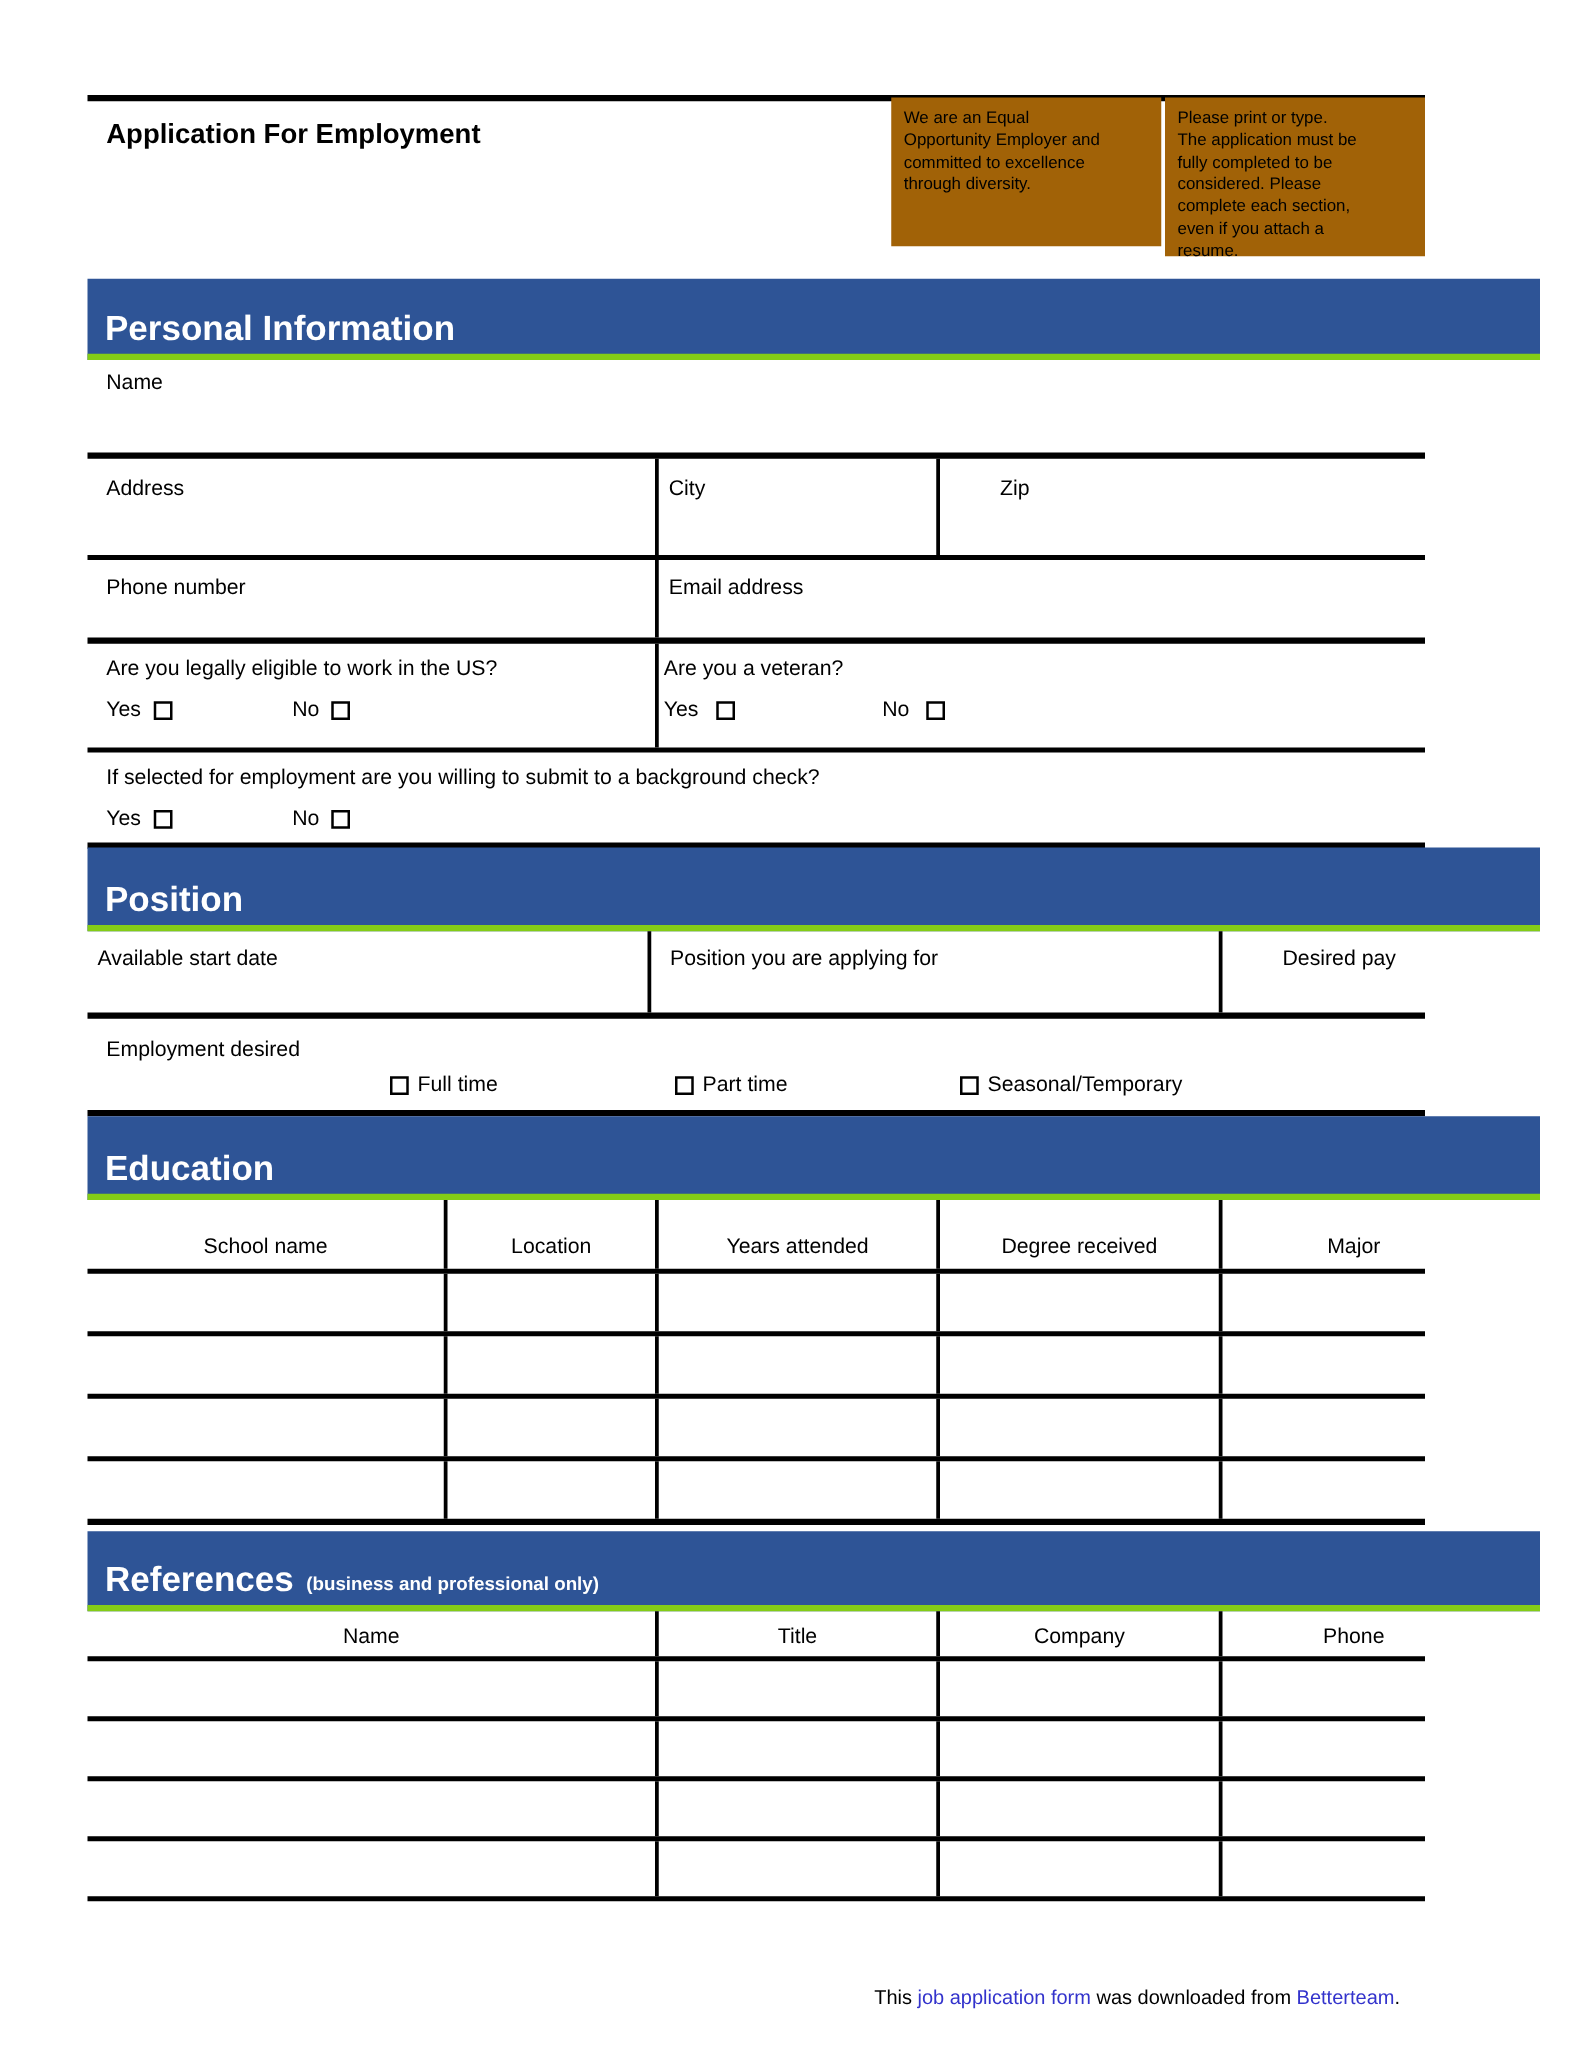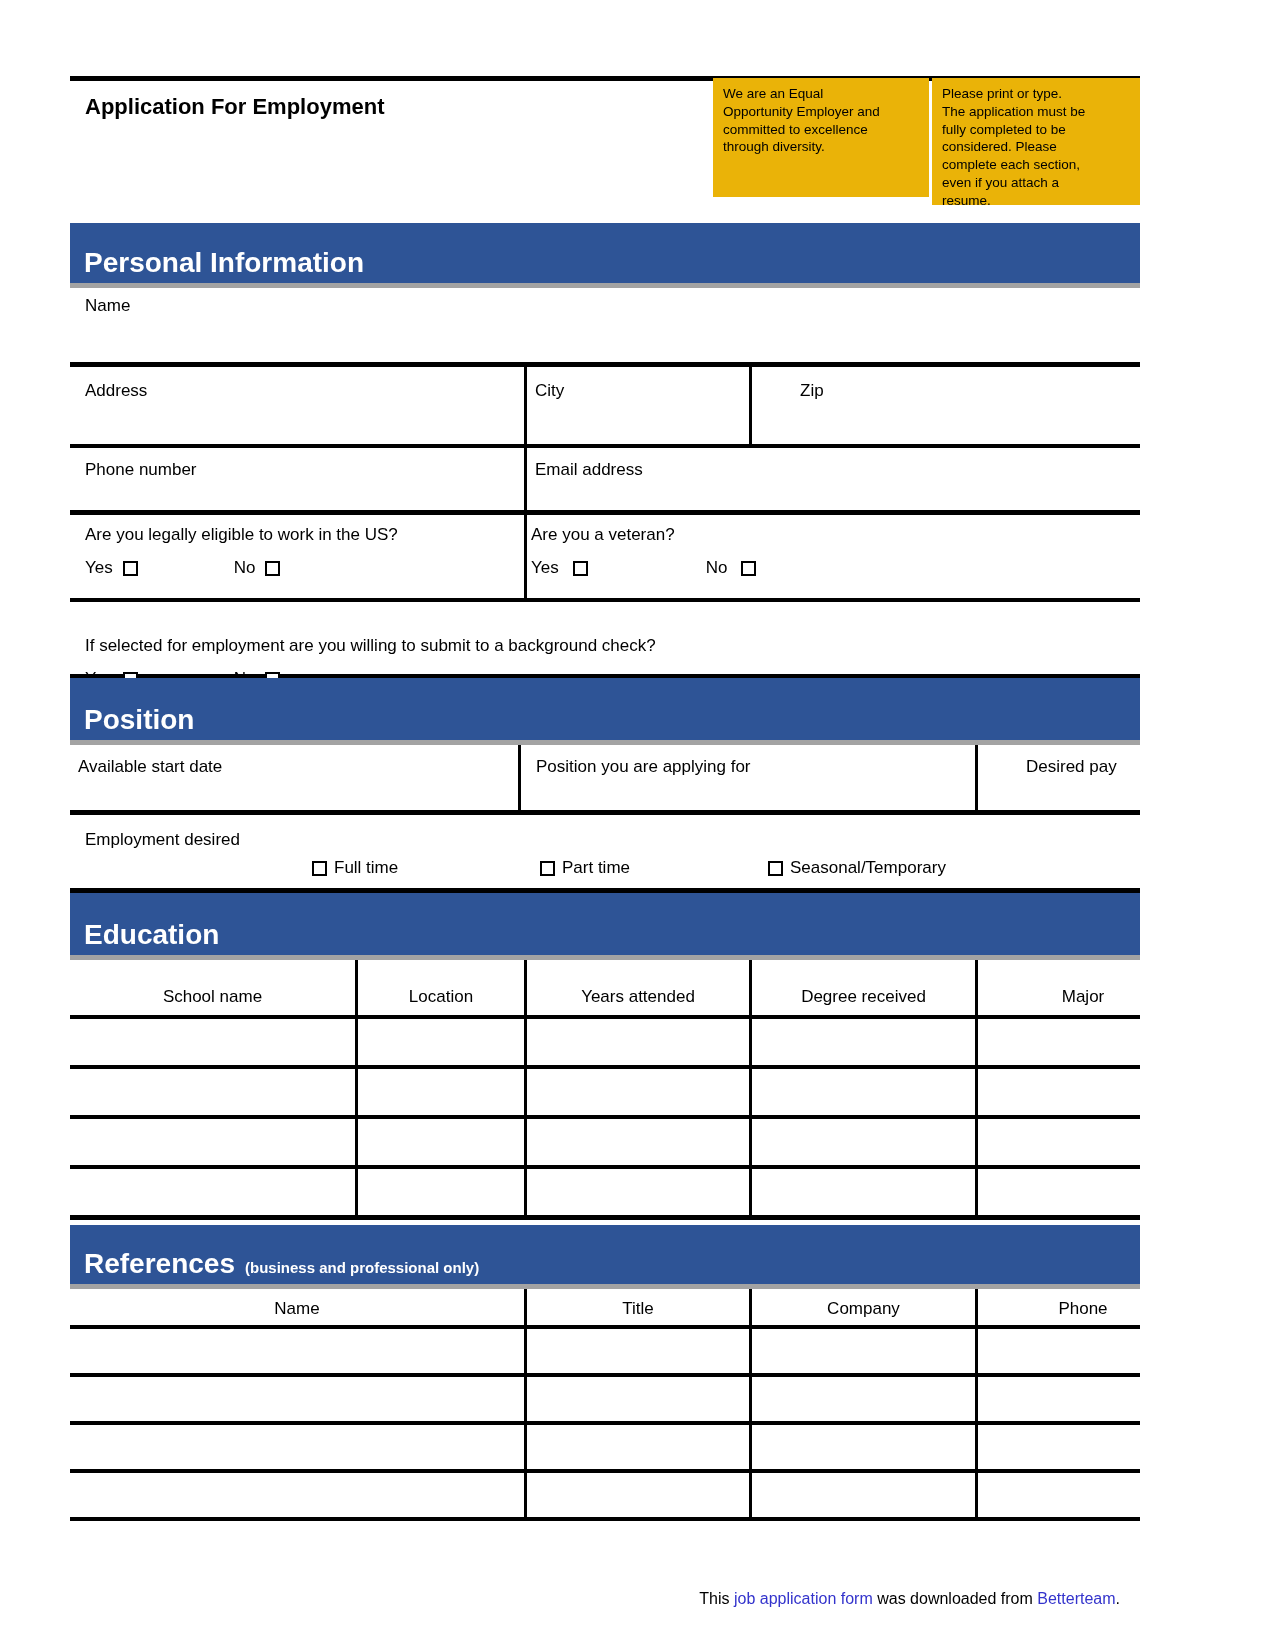--- a/index.html
+++ b/index.html
@@ -12,34 +12,34 @@
     font-family: "Liberation Sans", sans-serif;
     color: #000;
     overflow: hidden;
   }
   .abs { position: absolute; }
 
   
   .top-rule { left: 70px; top: 76px; width: 1070px; height: 5px; background: #000; }
   .doc-title { left: 85px; top: 94px; font-size: 22px; font-weight: bold; letter-spacing: 0; }
   .notice {
-    background: #eab308;
+    background: #a16207;
     font-size: 13.5px;
     line-height: 1.32;
     padding: 7px 10px;
     white-space: pre-line;
   }
   .notice-a { left: 713px; top: 78px; width: 216px; height: 119px; }
   .notice-b { left: 932px; top: 78px; width: 208px; height: 127px; }
 
   
   .bar {
-    left: 70px; width: 1070px;
+    left: 70px; width: 1162px;
     background: #2e5496;
-    border-bottom: 5px solid #a3a3a3;
+    border-bottom: 5px solid #84cc16;
     display: flex; align-items: flex-start;
     padding: 0 0 6px 14px;
     color: #fff; font-weight: bold;
   }
   .bar-title { font-size: 28px; line-height: 1; align-self: flex-end; }
   .bar-note { font-size: 15px; margin-left: 10px; align-self: flex-end; padding-bottom: 2px; }
   .bar-personal   { top: 223px; height: 65px; }
   .bar-position   { top: 678px; height: 67px; }
   .bar-education  { top: 893px; height: 67px; }
   .bar-references { top: 1225px; height: 64px; }
@@ -99,21 +99,21 @@
   .ref-table { top: 1289px; }
   .ref-head { height: 40px; padding-bottom: 0; }
   .ref-head .hcell { padding-bottom: 6px; }
   .ref-row { height: 48px; }
 
   
   .w-457 { width: 457px; } .w-451 { width: 451px; }
   .w-225 { width: 225px; } .w-226 { width: 226px; }
   .w-288 { width: 288px; } .w-169 { width: 169px; }
   .w-162 { width: 162px; padding-left: 48px; } .w-613 { width: 613px; }
-  .w-1070 { width: 1070px; margin-top: 24px; }
+  .w-1070 { width: 1070px; }
 
   .name-area { left: 70px; top: 316px; width: 1070px; height: 46px; }
 
   
   .footer {
     left: 70px; top: 1590px; width: 1050px;
     text-align: right; font-size: 16px;
   }
   .footer a, .footer .link { color: #3333cc; text-decoration: none; cursor: pointer; }
 </style>

